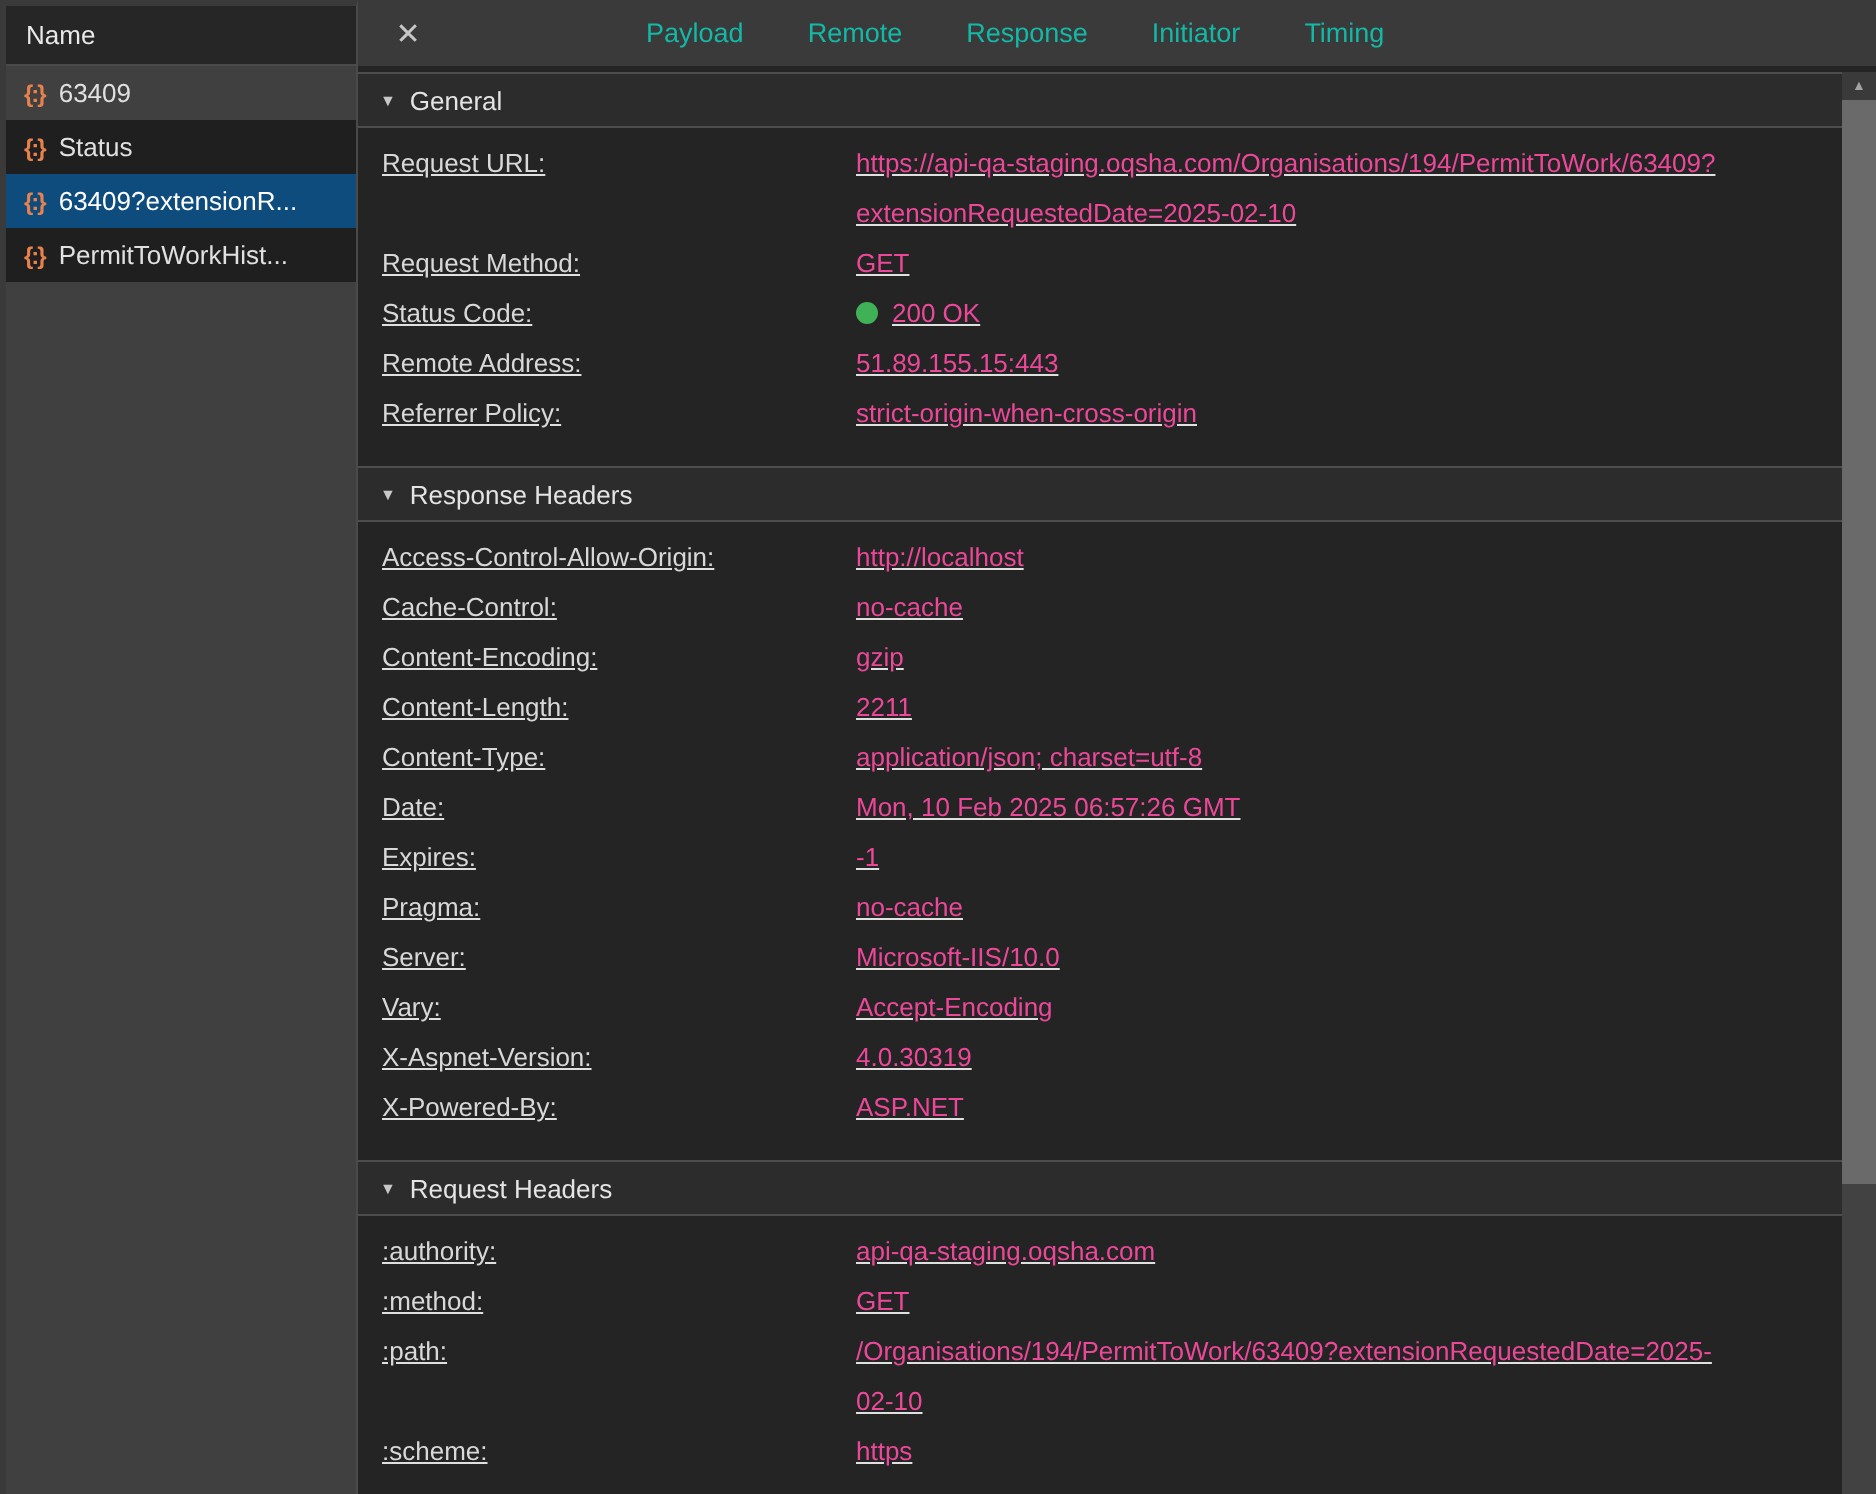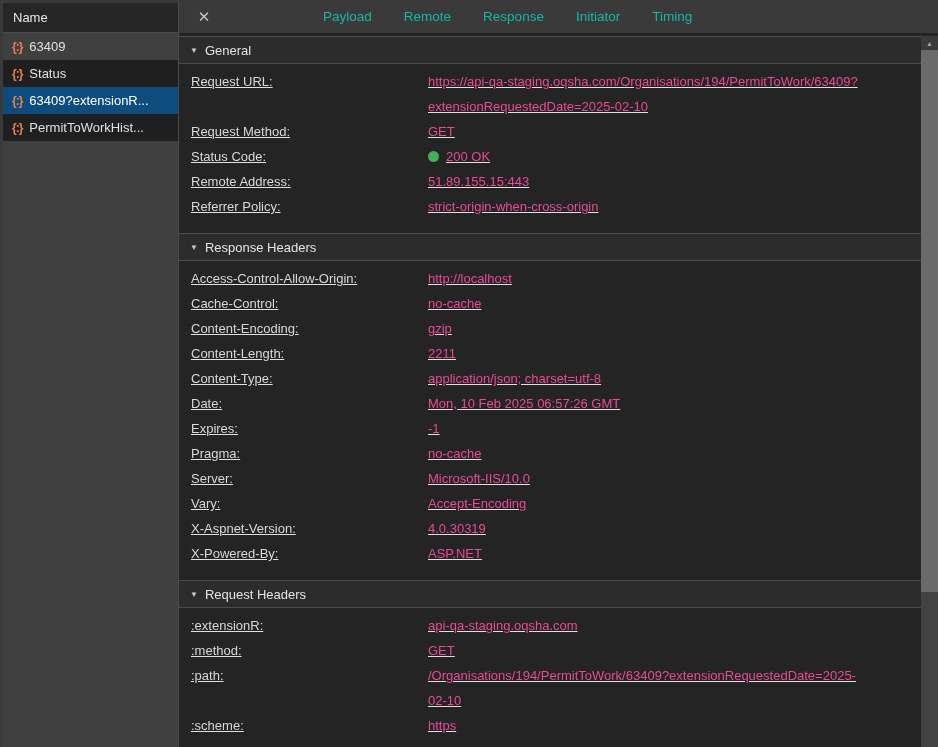--- a/index.html
+++ b/index.html
@@ -208,21 +208,21 @@
           <div class="hvalue">ASP.NET</div>
         </div>
       </div>
 
       <div class="section-header">
         <span class="disclosure">▼</span>
         <span>Request Headers</span>
       </div>
       <div class="rows">
         <div class="hrow">
-          <div class="hname">:extensionR:</div>
+          <div class="hname">:authority:</div>
           <div class="hvalue">api-qa-staging.oqsha.com</div>
         </div>
         <div class="hrow">
           <div class="hname">:method:</div>
           <div class="hvalue">GET</div>
         </div>
         <div class="hrow">
           <div class="hname">:path:</div>
           <div class="hvalue">/Organisations/194/PermitToWork/63409?​extensionRequestedDate=2025-02-10</div>
         </div>

